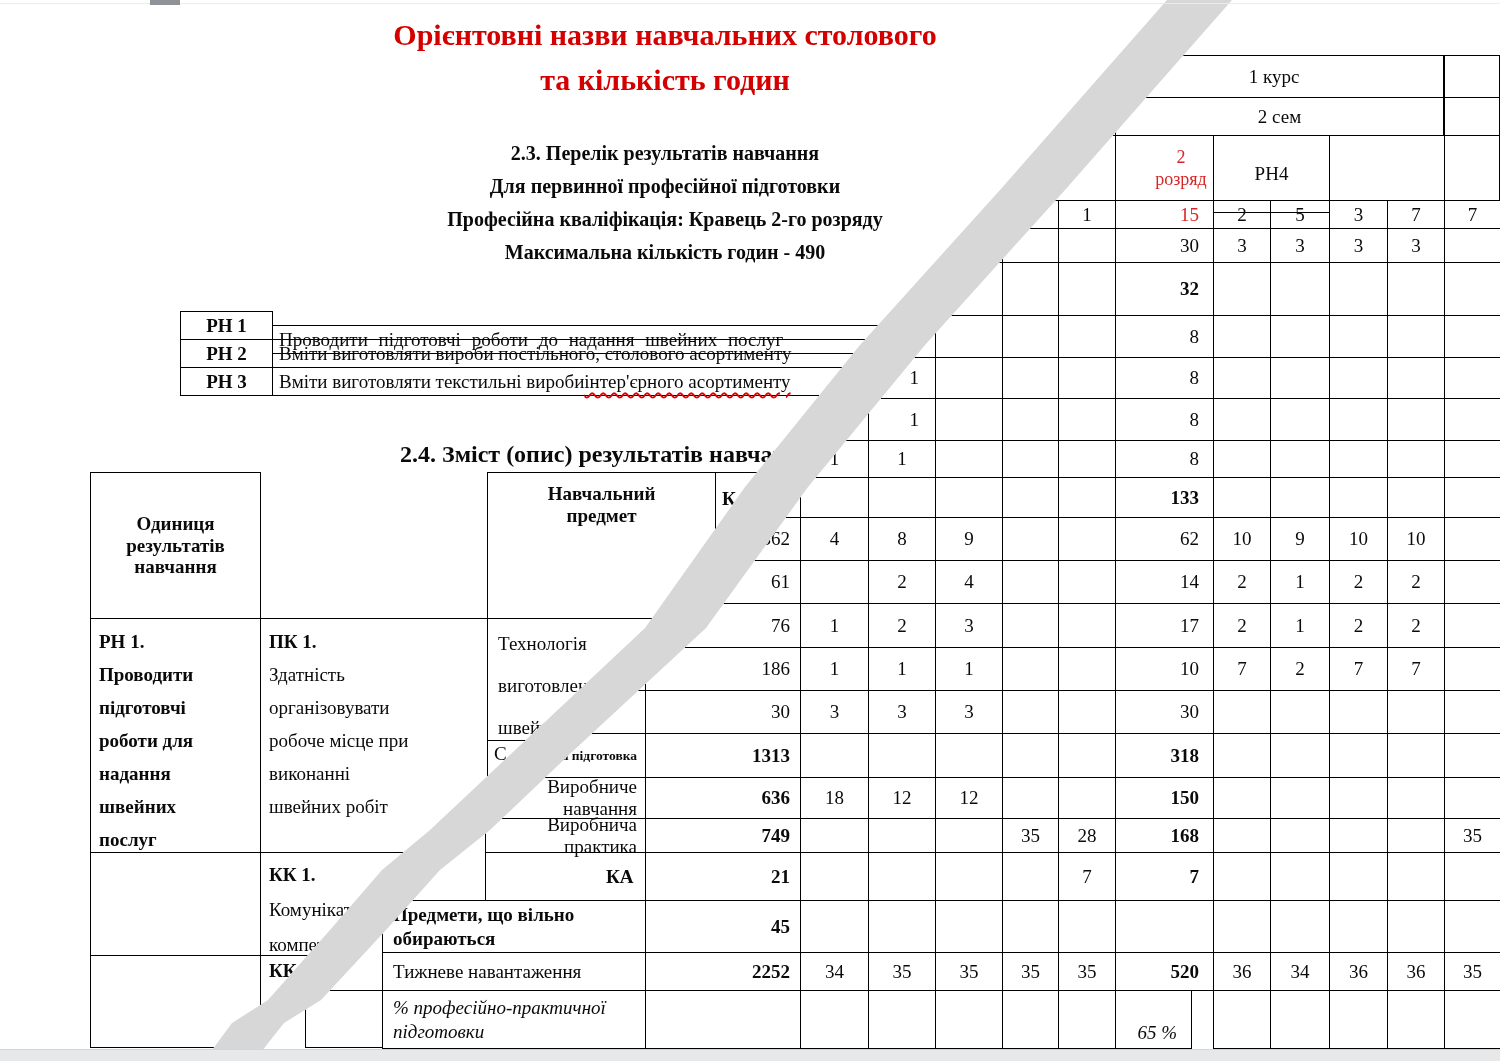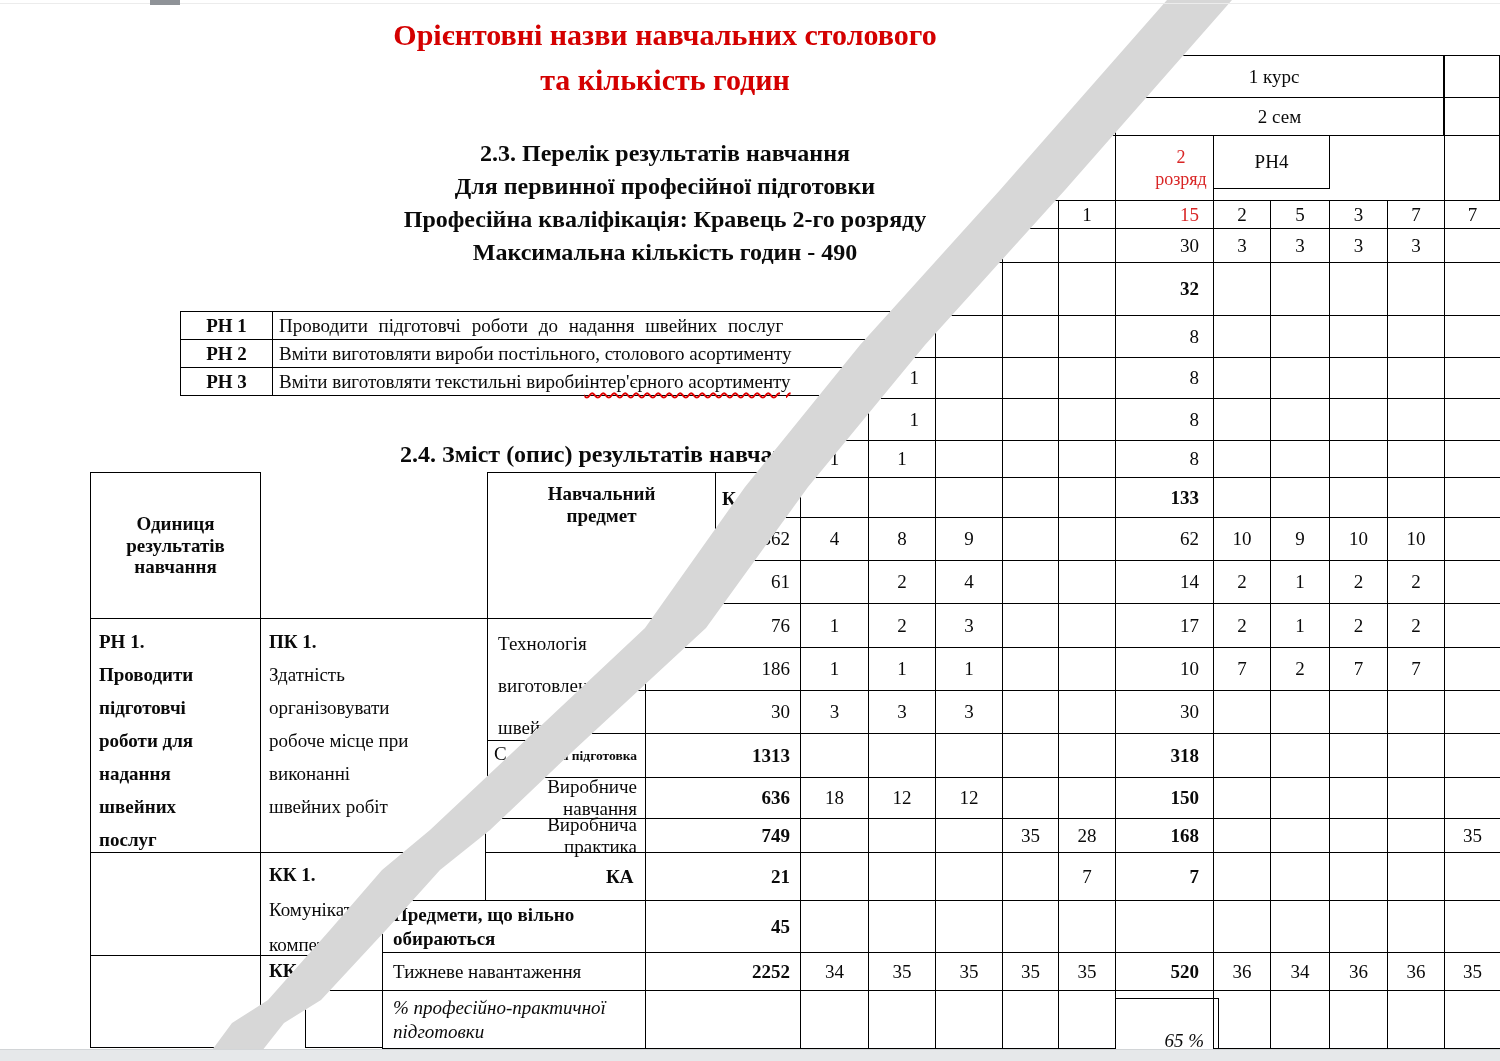--- a/index.html
+++ b/index.html
@@ -19,21 +19,21 @@
   .b{font-weight:bold;}
   .it{font-style:italic;}
   .red{color:#d92525;padding-left:33px;}
   .sm{font-size:13.5px;}
   .vb{align-items:flex-end;padding-bottom:4px;}
   .lh24{line-height:24px;}
   .pr8{padding-right:8px;}.pr10{padding-right:10px;}.pr14{padding-right:14px;}.pr16{padding-right:16px;}
   .pl6{padding-left:6px;}.pl8{padding-left:8px;}.pl10{padding-left:10px;}.pl120{padding-left:120px;}
   .center-block{position:absolute;left:0;width:1330px;text-align:center;white-space:pre-line;}
   .title-red{top:12px;font-size:30px;line-height:45px;font-weight:bold;color:#d40000;}
-  .h23{top:137px;font-size:24px;line-height:33px;font-weight:bold;}
+  .h23{top:137px;font-size:20px;line-height:33px;font-weight:bold;}
   .h24{position:absolute;left:400px;top:441px;font-size:24px;font-weight:bold;white-space:nowrap;}
   .cell-top{align-items:flex-start;}
   .wavy{text-decoration:underline;text-decoration-style:wavy;text-decoration-color:#e00000;text-decoration-thickness:2px;text-underline-offset:4px;}
   .ws{word-spacing:6px;}
   #top-hairline{left:0;top:3px;width:1500px;height:1px;background:#ececec;}
   #top-tab{left:150px;top:0;width:30px;height:5px;background:#8f9398;}
   #bottom-strip{left:0;top:1049px;width:1500px;height:12px;background:#e6e8ea;border-top:1px solid #d2d5d7;}
 </style>
 </head>
 <body>
@@ -44,21 +44,21 @@
 
     <div class="center-block title-red">Орієнтовні назви навчальних столового
 та кількість годин</div>
     <div class="center-block h23">2.3. Перелік результатів навчання
 Для первинної професійної підготовки
 Професійна кваліфікація: Кравець 2-го розряду
 Максимальна кількість годин - 490</div>
     <div class="h24">2.4. Зміст (опис) результатів навчання</div>
 
     <div class="c ac b" style="left:180px;top:311px;width:93px;height:29px;">РН 1</div>
-    <div class="c al pl6 ws" style="left:272px;top:311px;width:698px;height:29px;">Проводити підготовчі роботи до надання швейних послуг</div>
+    <div class="c al pl6 ws" style="left:272px;top:325px;width:698px;height:29px;">Проводити підготовчі роботи до надання швейних послуг</div>
     <div class="c ac b" style="left:180px;top:339px;width:93px;height:29px;">РН 2</div>
     <div class="c al pl6" style="left:272px;top:339px;width:698px;height:29px;">Вміти виготовляти вироби постільного, столового асортименту</div>
     <div class="c ac b" style="left:180px;top:367px;width:93px;height:29px;">РН 3</div>
     <div class="c al pl6" style="left:272px;top:367px;width:698px;height:29px;"><span>Вміти виготовляти текстильні вироби </span><span class="wavy">інтер'єрного асортименту</span></div>
 
     <div class="c ac b" style="left:90px;top:472px;width:171px;height:147px;">Одиниця
 результатів
 навчання</div>
     <div class="c ac b cell-top" style="left:487px;top:472px;width:229px;height:147px;padding-top:10px;">Навчальний
 предмет</div>
@@ -89,21 +89,21 @@
     <div class="c al b cell-top pl8" style="left:260px;top:955px;width:228px;height:93px;padding-top:4px;">КК 2.</div>
   </div>
 
   <div id="right-layer" class="layer">
     <div class="c ac" style="left:1104px;top:55px;width:340px;height:43px;">1 курс</div>
     <div class="c" style="left:1444px;top:55px;width:56px;height:43px;"></div>
     <div class="c ac" style="left:1115px;top:97px;width:329px;height:39px;">2 сем</div>
     <div class="c" style="left:1444px;top:97px;width:56px;height:39px;"></div>
     <div class="c" style="left:800px;top:135px;width:316px;height:66px;"></div>
     <div class="c ac red" style="left:1115px;top:135px;width:99px;height:66px;font-size:18px;line-height:22px;">2 розряд</div>
-    <div class="c ac" style="left:1213px;top:135px;width:117px;height:54px;">РН4</div>
+    <div class="c ac" style="left:1213px;top:135px;width:117px;height:78px;">РН4</div>
     <div class="c" style="left:1444px;top:135px;width:56px;height:66px;"></div>
     <div id="grid-body">
         <div class="c al pl10" style="left: 485px; top: 200px; width: 161px; height: 29px;"></div>
         <div class="c ar pr10" style="left: 645px; top: 200px; width: 156px; height: 29px;"></div>
         <div class="c ac" style="left: 800px; top: 200px; width: 69px; height: 29px;"></div>
         <div class="c ac" style="left: 868px; top: 200px; width: 68px; height: 29px;"></div>
         <div class="c ac" style="left: 935px; top: 200px; width: 68px; height: 29px;"></div>
         <div class="c ac" style="left: 1002px; top: 200px; width: 57px; height: 29px;"></div>
         <div class="c ac" style="left: 1058px; top: 200px; width: 58px; height: 29px;">1</div>
         <div class="c ar pr14 red" style="left: 1115px; top: 200px; width: 99px; height: 29px;">15</div>
@@ -348,21 +348,21 @@
         <div class="c ac" style="left: 1387px; top: 952px; width: 58px; height: 39px;">36</div>
         <div class="c ac" style="left: 1444px; top: 952px; width: 57px; height: 39px;">35</div>
         <div class="c al pl10 lh24 it" style="left: 382px; top: 990px; width: 264px; height: 59px;">% професійно-практичної
 підготовки</div>
         <div class="c ar pr10" style="left: 645px; top: 990px; width: 156px; height: 59px;"></div>
         <div class="c ac" style="left: 800px; top: 990px; width: 69px; height: 59px;"></div>
         <div class="c ac" style="left: 868px; top: 990px; width: 68px; height: 59px;"></div>
         <div class="c ac" style="left: 935px; top: 990px; width: 68px; height: 59px;"></div>
         <div class="c ac" style="left: 1002px; top: 990px; width: 57px; height: 59px;"></div>
         <div class="c ac" style="left: 1058px; top: 990px; width: 58px; height: 59px;"></div>
-        <div class="c ar pr14 it vb" style="left: 1115px; top: 990px; width: 104px; height: 59px; margin-top: 8px;">65 %</div>
+        <div class="c ar pr14 it vb" style="left: 1115px; top: 990px; width: 77px; height: 59px;">65 %</div>
         <div class="c ac" style="left: 1213px; top: 990px; width: 58px; height: 59px;"></div>
         <div class="c ac" style="left: 1270px; top: 990px; width: 60px; height: 59px;"></div>
         <div class="c ac" style="left: 1329px; top: 990px; width: 59px; height: 59px;"></div>
         <div class="c ac" style="left: 1387px; top: 990px; width: 58px; height: 59px;"></div>
         <div class="c ac" style="left: 1444px; top: 990px; width: 57px; height: 59px;"></div>
       </div>
     <div class="c" style="left:305px;top:990px;width:78px;height:58px;"></div>
   </div>
 
   <div id="band"></div>

